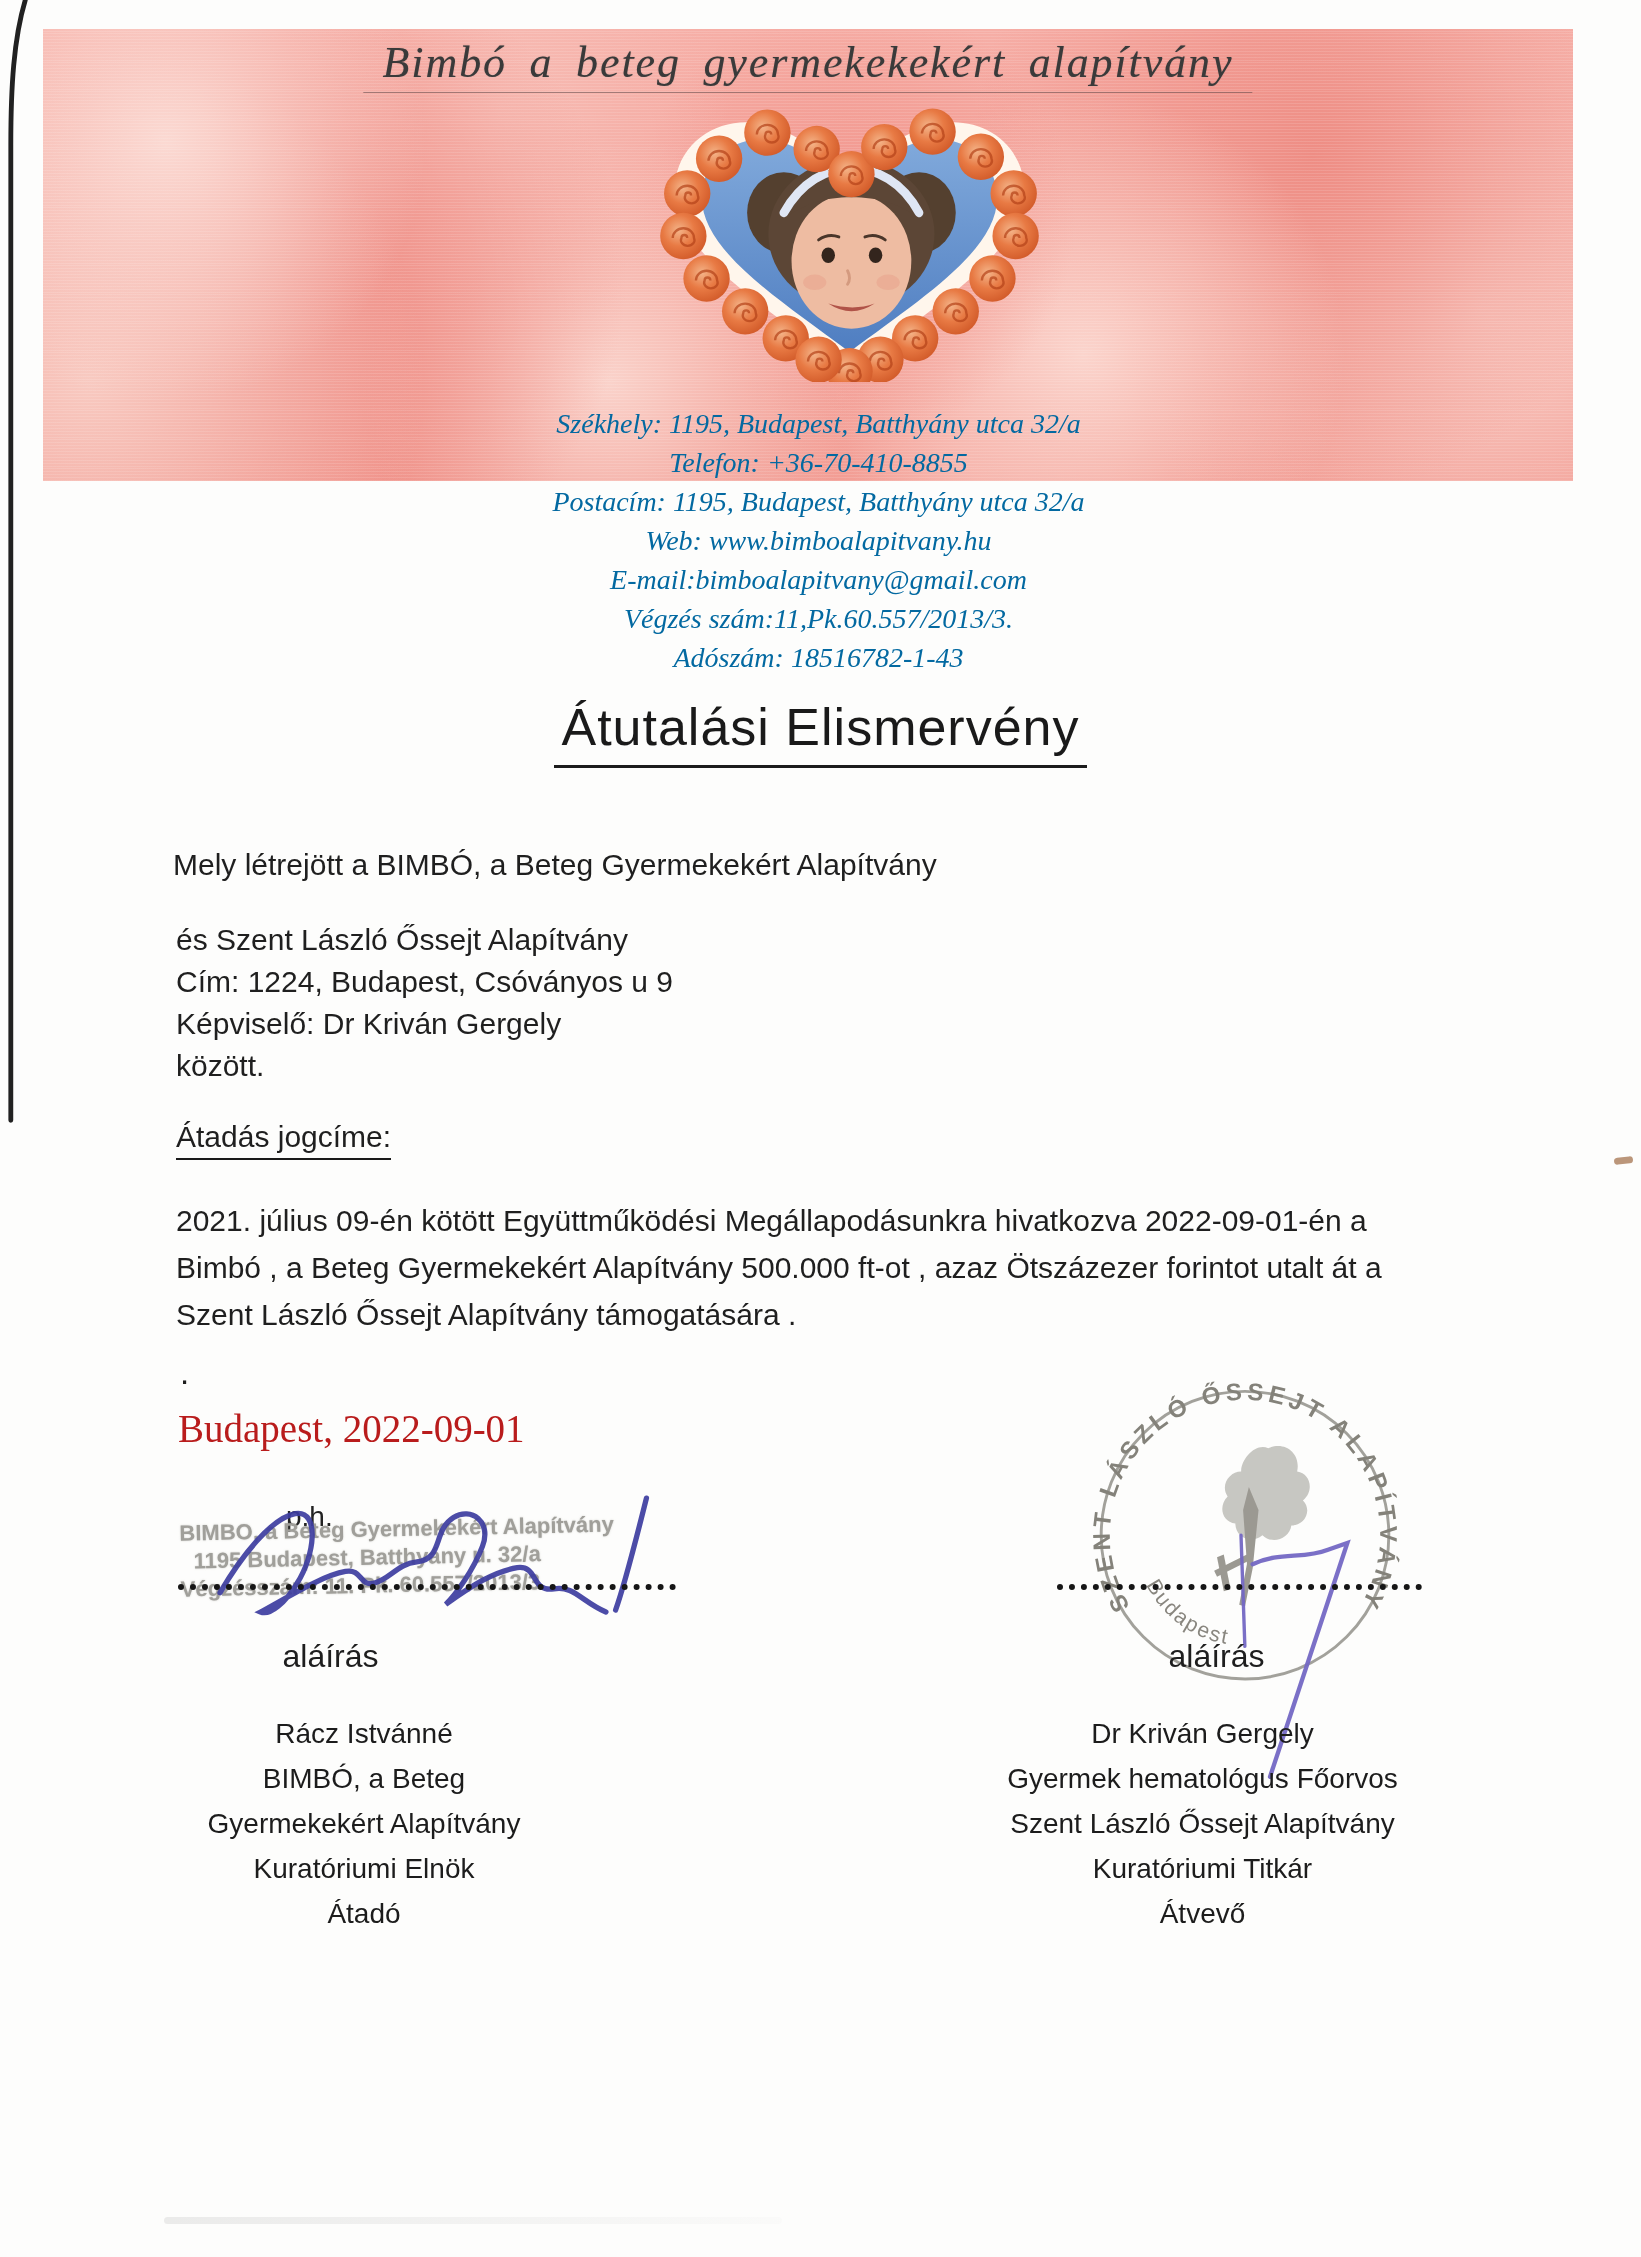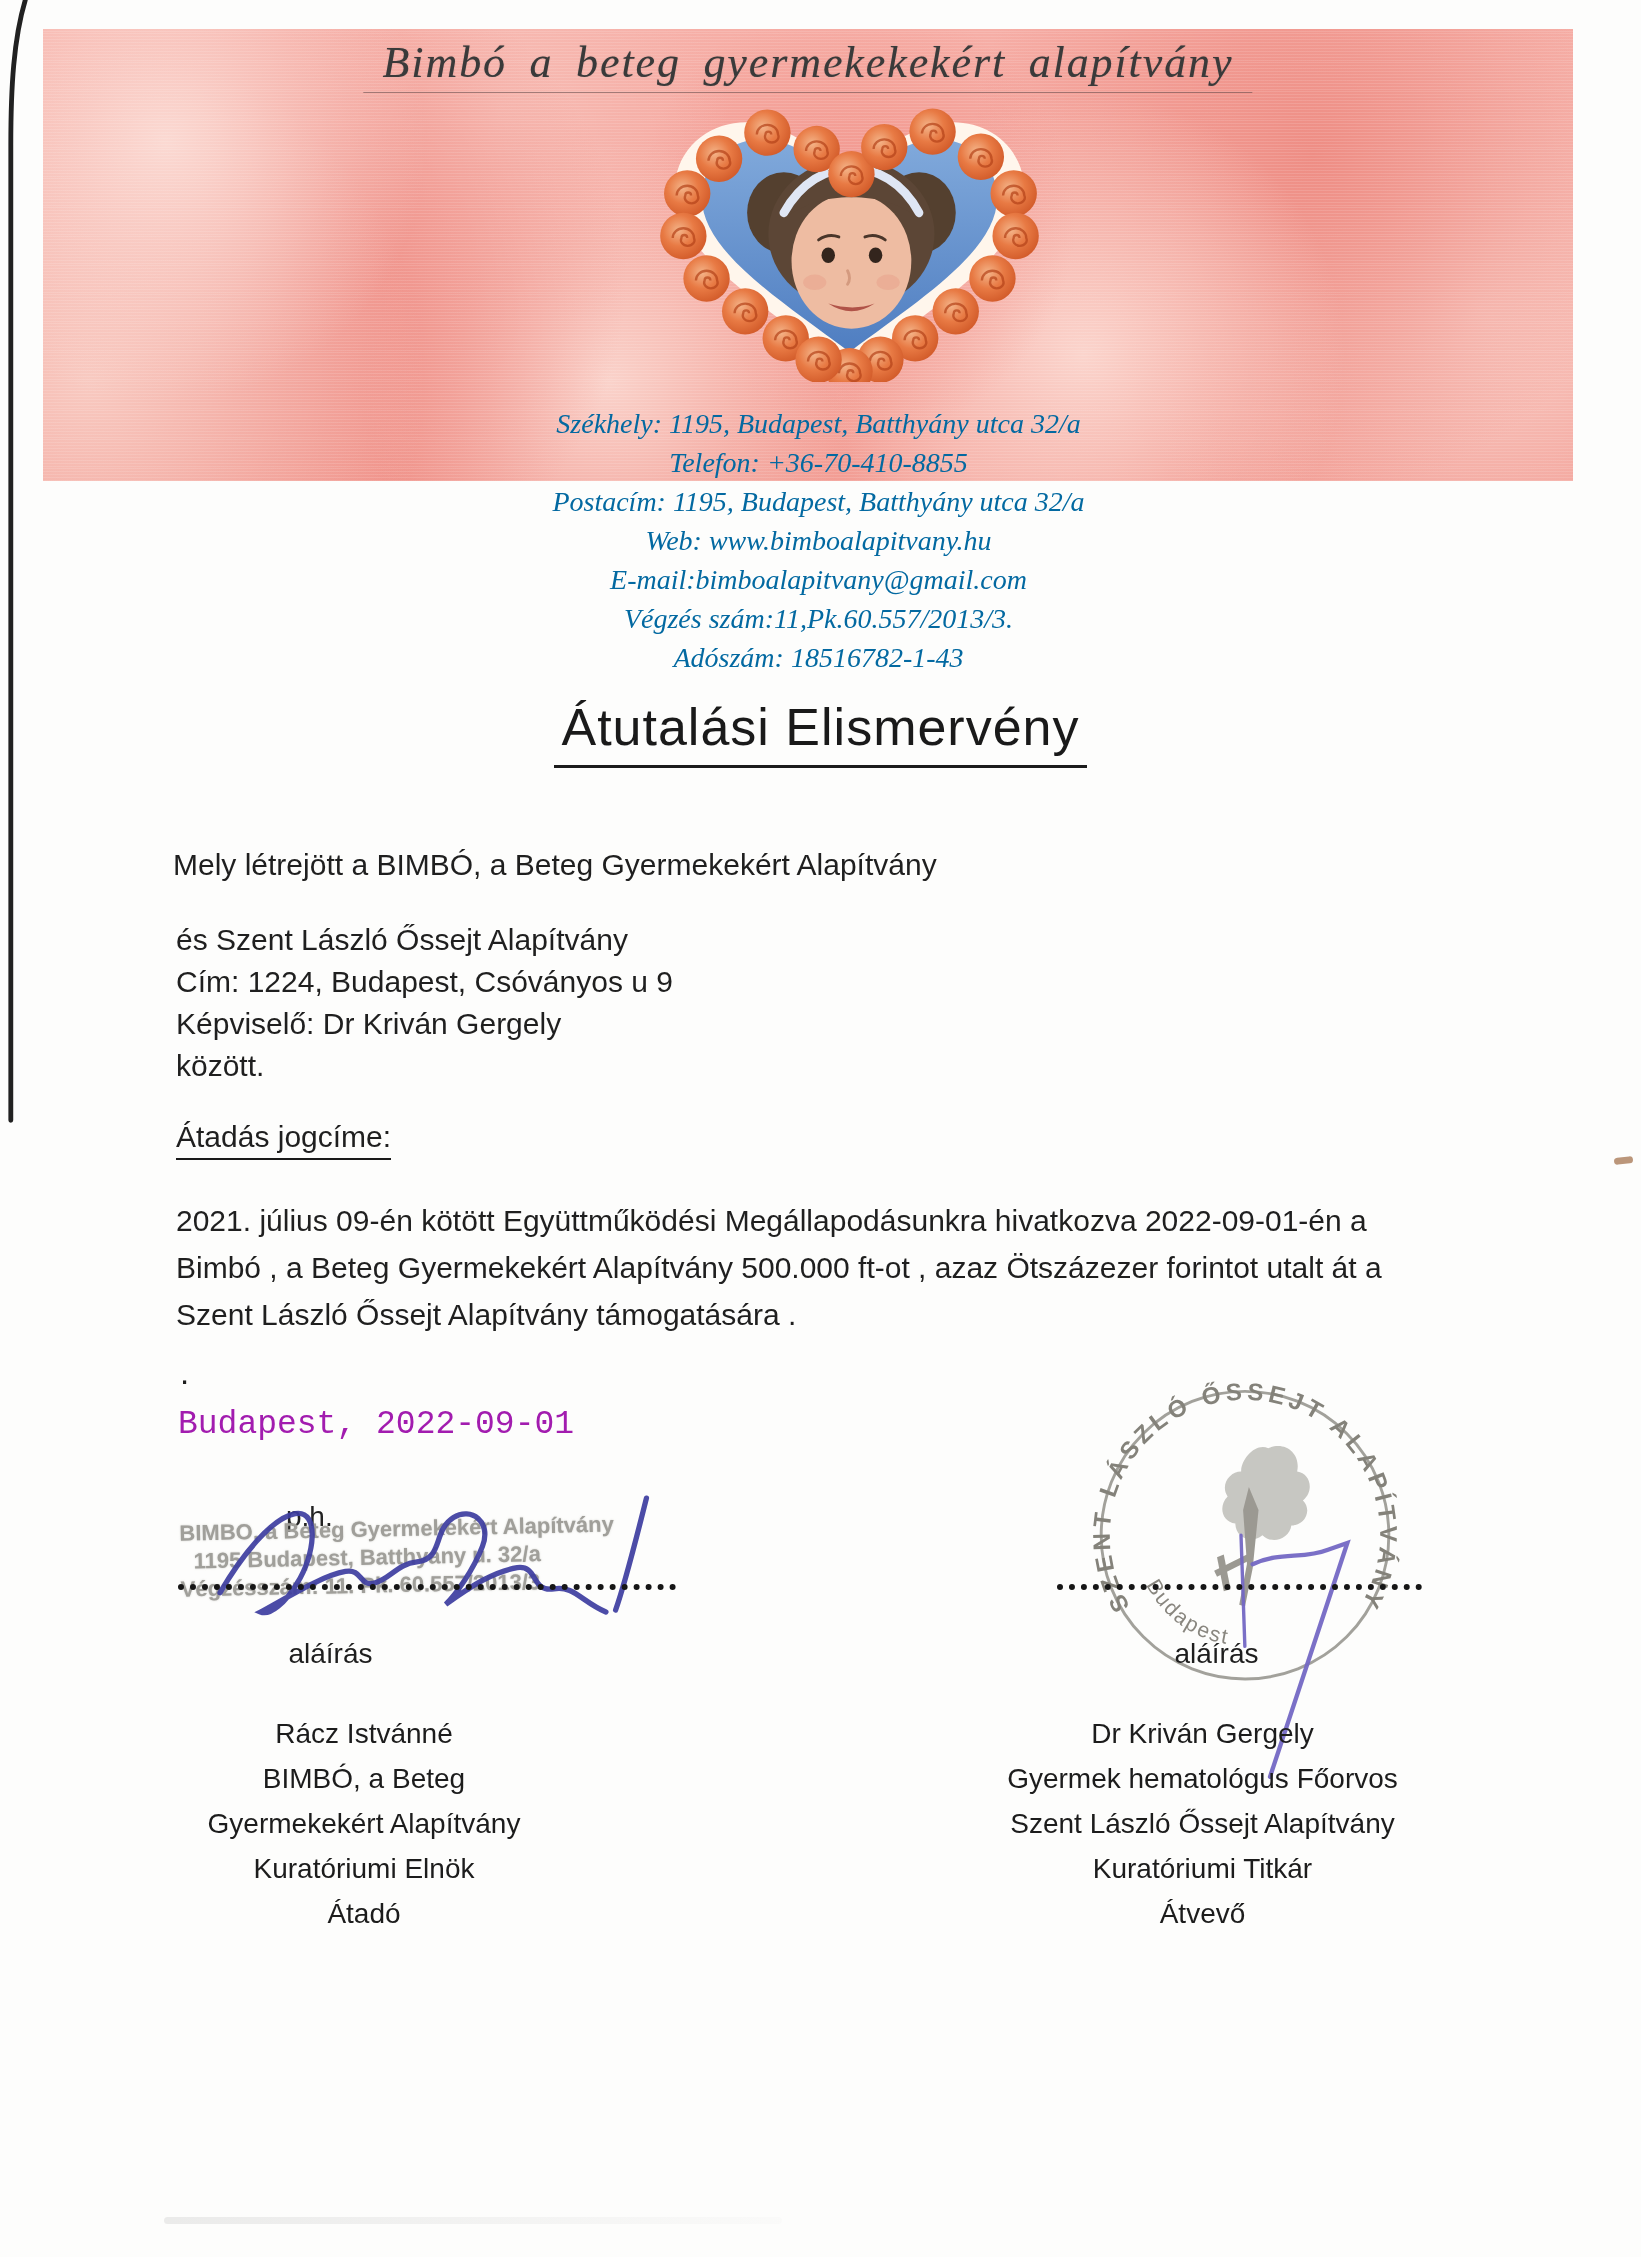--- a/index.html
+++ b/index.html
@@ -47,33 +47,33 @@
   .doc-title{position:absolute;top:697px;left:0;width:1641px;text-align:center;}
   .doc-title span{display:inline-block;font-size:52px;letter-spacing:1px;color:#1a1a1a;
     border-bottom:3.9px solid #1c1c1c;padding:0 7.7px 7.7px;}
   .body-text{font-size:30px;color:#1f1f1f;}
   .intro-line{position:absolute;left:173px;top:848px;}
   .party-lines{position:absolute;left:176px;top:919px;line-height:42px;}
   .section-heading{position:absolute;left:176px;top:1120px;}
   .section-heading span{display:inline-block;border-bottom:2.9px solid #1a1a1a;padding-bottom:3.9px;}
   .paragraph{position:absolute;left:176px;top:1197px;line-height:47px;}
   .stray-dot{position:absolute;left:180px;top:1354px;font-size:33px;}
-  .date-line{position:absolute;left:178px;top:1406px;font-family:Liberation Mono, monospace;
-    font-size:33px;color:#a21caf;}
+  .date-line{position:absolute;left:178px;top:1406px;font-family:Liberation Serif, serif;
+    font-size:39px;color:#b91c1c;}
   
   .ph-label{position:absolute;left:286px;top:1485px;font-size:28px;color:#222;margin-top:16px;}
   .left-stamp{position:absolute;left:180px;top:1514px;width:541px;color:#a09f9a;
     font-size:22px;line-height:28px;font-weight:700;transform:rotate(-1.2deg);
     text-shadow:0 0 1.9px rgba(160,160,155,.55);}
   .left-stamp .l2{padding-left:13.5px;}
   .dotted{position:absolute;border-bottom:6.8px dotted #161616;height:0;}
   .dotted.left{left:178px;top:1584px;width:498px;}
   .dotted.right{left:1057px;top:1584px;width:365px;}
   .sig-ink{position:absolute;}
-  .sig-label{position:absolute;top:1638px;width:193px;text-align:center;font-size:28px;color:#1e1e1e;}
+  .sig-label{position:absolute;top:1638px;width:193px;text-align:center;font-size:32px;color:#1e1e1e;}
   .sig-label.left{left:234px;}
   .sig-label.right{left:1120px;}
   .round-stamp{position:absolute;left:1079px;top:1373px;opacity:.85;}
   
   .party-block{position:absolute;top:1711px;text-align:center;font-size:28px;line-height:45px;color:#1c1c1c;}
   .party-block.left{left:113px;width:502px;}
   .party-block.right{left:932px;width:541px;}
 </style>
 </head>
 <body>

